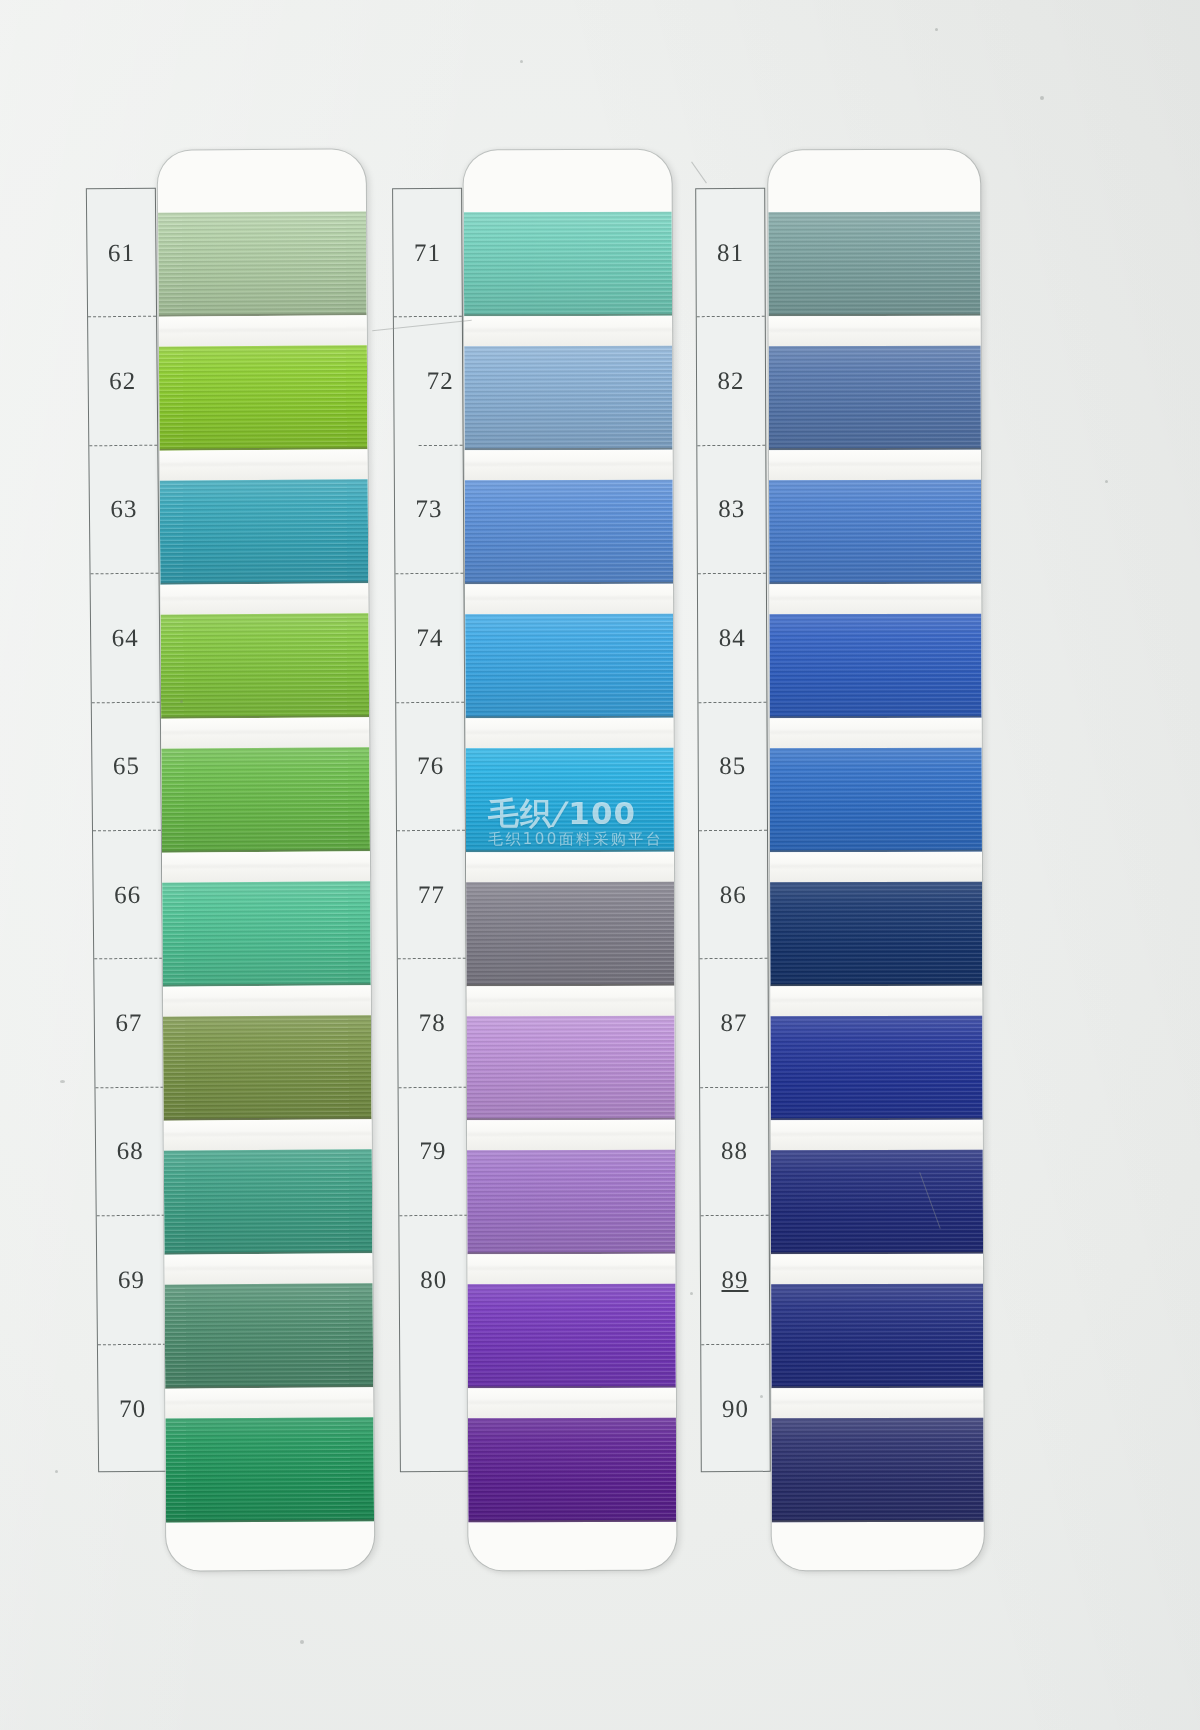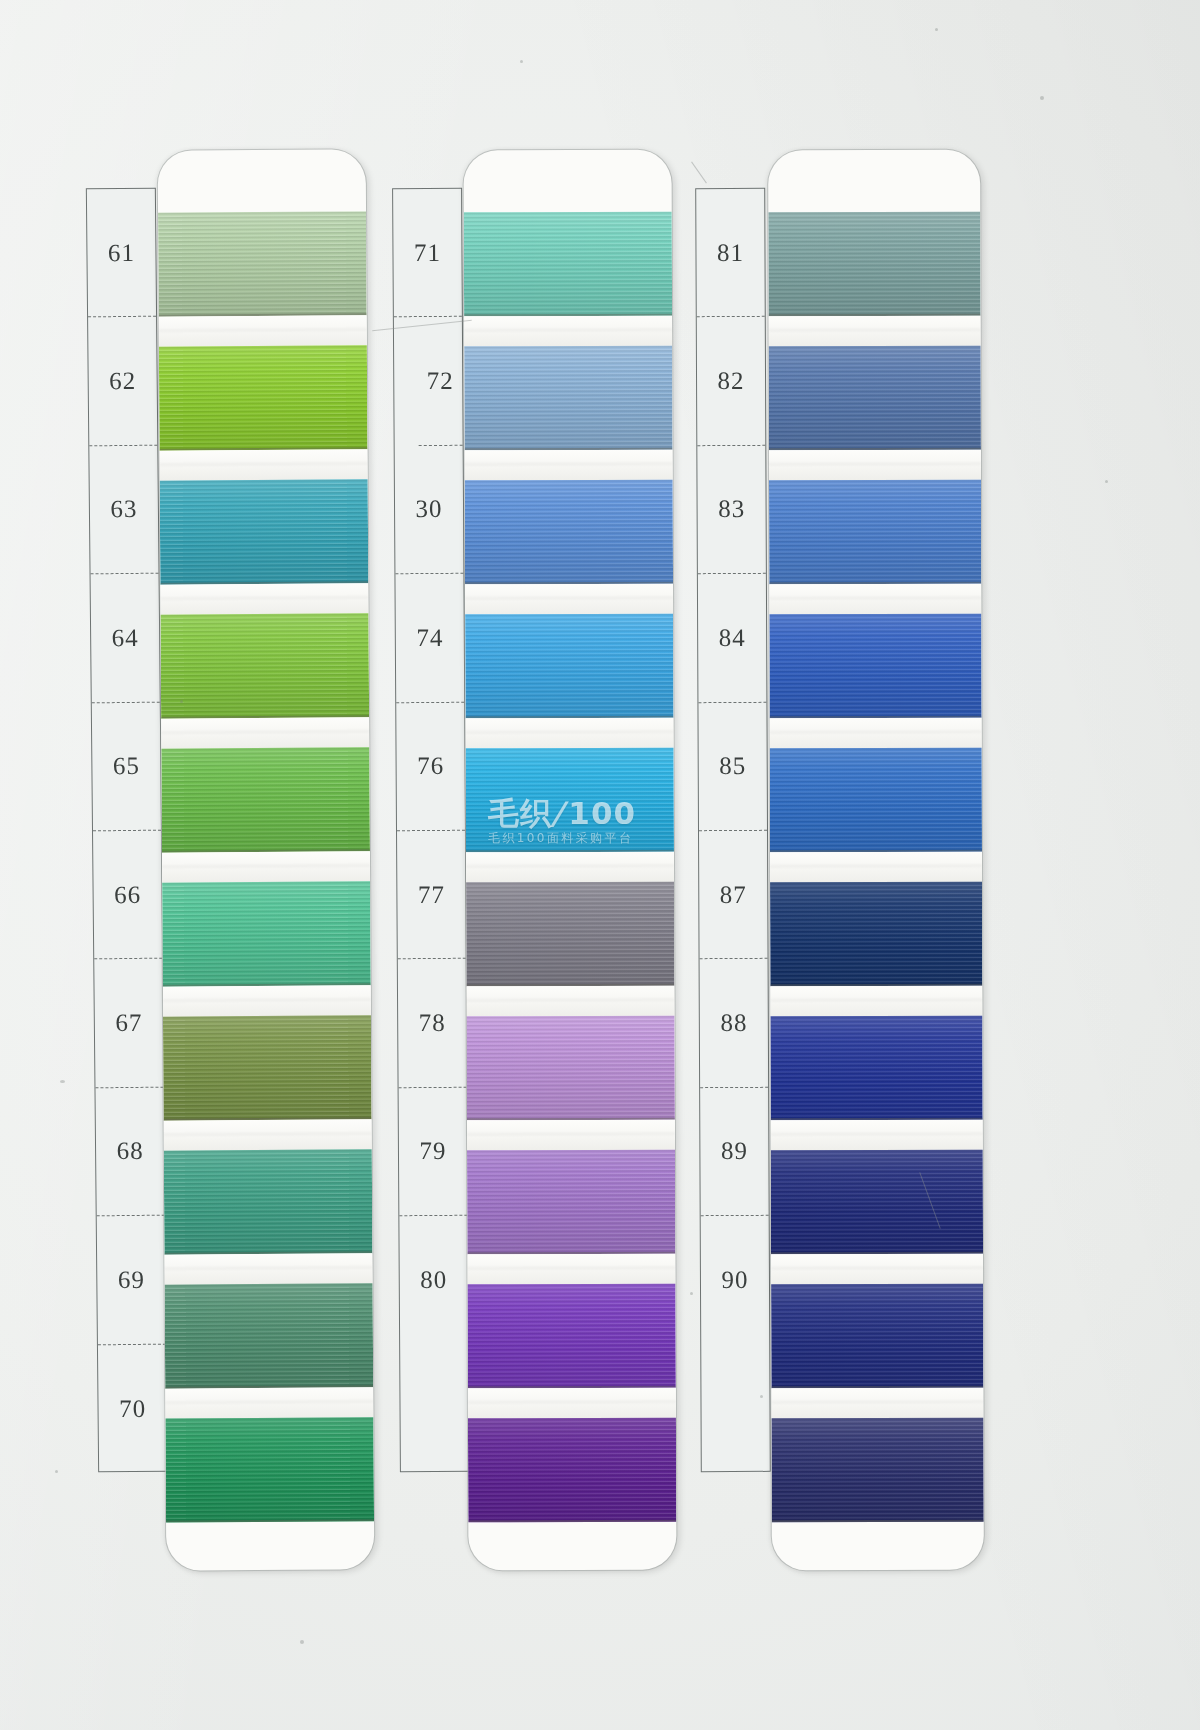--- a/index.html
+++ b/index.html
@@ -101,26 +101,26 @@
     font-weight:bold;
     font-size:31px;
     letter-spacing:1px;
     text-shadow:0 1px 2px rgba(0,0,0,.10);
     white-space:nowrap;
     line-height:1;
     pointer-events:none;
   }
   .watermark .wm-sub{
     display:block;
-    font-size:12px;
+    font-size:15px;
     font-weight:normal;
     letter-spacing:2.4px;
     color:rgba(255,255,255,.5);
     margin-top:3px;
-    text-align:left;
+    text-align:right;
   }
   .wm-slash{ display:inline-block; transform:skewX(-16deg); padding:0 2px;}
 
   
   .speck{position:absolute;background:rgba(120,125,122,.35);border-radius:50%;}
   .hair{position:absolute;border-top:1px solid rgba(140,145,142,.45);}
 </style>
 </head>
 <body>
 
@@ -198,21 +198,21 @@
         <div class="band" title="70 — kelly green" style="top: 1268px; height: 104px; background: rgb(32, 152, 92);">
           <div class="yarn"></div>
           <div class="sheen"></div>
           <div class="edge"></div>
         </div>
       </div>
     </div>
     <div class="ladder" style="left: 396px; top: 188px; width: 70px; height: 1284px; transform: rotate(-0.35deg);">
       <div class="ladder-cell" style="height: 128.4px;">71</div>
       <div class="ladder-cell" style="height: 128.4px; margin-left: 24px;">72</div>
-      <div class="ladder-cell" style="height: 128.4px;">30</div>
+      <div class="ladder-cell" style="height: 128.4px;">73</div>
       <div class="ladder-cell" style="height: 128.4px;">74</div>
       <div class="ladder-cell" style="height: 128.4px;">76</div>
       <div class="ladder-cell" style="height: 128.4px;">77</div>
       <div class="ladder-cell" style="height: 128.4px;">78</div>
       <div class="ladder-cell" style="height: 128.4px;">79</div>
       <div class="ladder-cell" style="height: 128.4px;">80</div>
     </div>
     <div class="card" style="left: 466px; top: 150px; width: 208px; height: 1420px; transform: rotate(-0.2deg);">
       <div class="card-inner">
         <div class="band" title="71 — aqua mint" style="top: 62px; height: 104px; background: rgb(116, 212, 192);">
@@ -275,23 +275,24 @@
           <div class="edge"></div>
         </div>
       </div>
     </div>
     <div class="ladder" style="left: 698px; top: 188px; width: 70px; height: 1284px; transform: rotate(-0.25deg);">
       <div class="ladder-cell" style="height: 128.4px;">81</div>
       <div class="ladder-cell" style="height: 128.4px; font-family: Liberation Serif, serif;">82</div>
       <div class="ladder-cell" style="height: 128.4px;">83</div>
       <div class="ladder-cell" style="height: 128.4px;">84</div>
       <div class="ladder-cell" style="height: 128.4px;">85</div>
+      <div class="ladder-cell" style="height: 128.4px;">86</div>
       <div class="ladder-cell" style="height: 128.4px;">87</div>
       <div class="ladder-cell" style="height: 128.4px;">88</div>
-      <div class="ladder-cell" style="height: 128.4px;">89</div>
+      <div class="ladder-cell" style="height: 128.4px; text-decoration: underline;">89</div>
       <div class="ladder-cell" style="height: 128.4px;">90</div>
     </div>
     <div class="card" style="left: 770px; top: 150px; width: 212px; height: 1420px; transform: rotate(-0.15deg);">
       <div class="card-inner">
         <div class="band" title="81 — dusty teal grey" style="top: 62px; height: 104px; background: rgb(126, 165, 163);">
           <div class="yarn"></div>
           <div class="sheen"></div>
           <div class="edge"></div>
         </div>
         <div class="gap" style="top: 166px; height: 30px;"></div>

